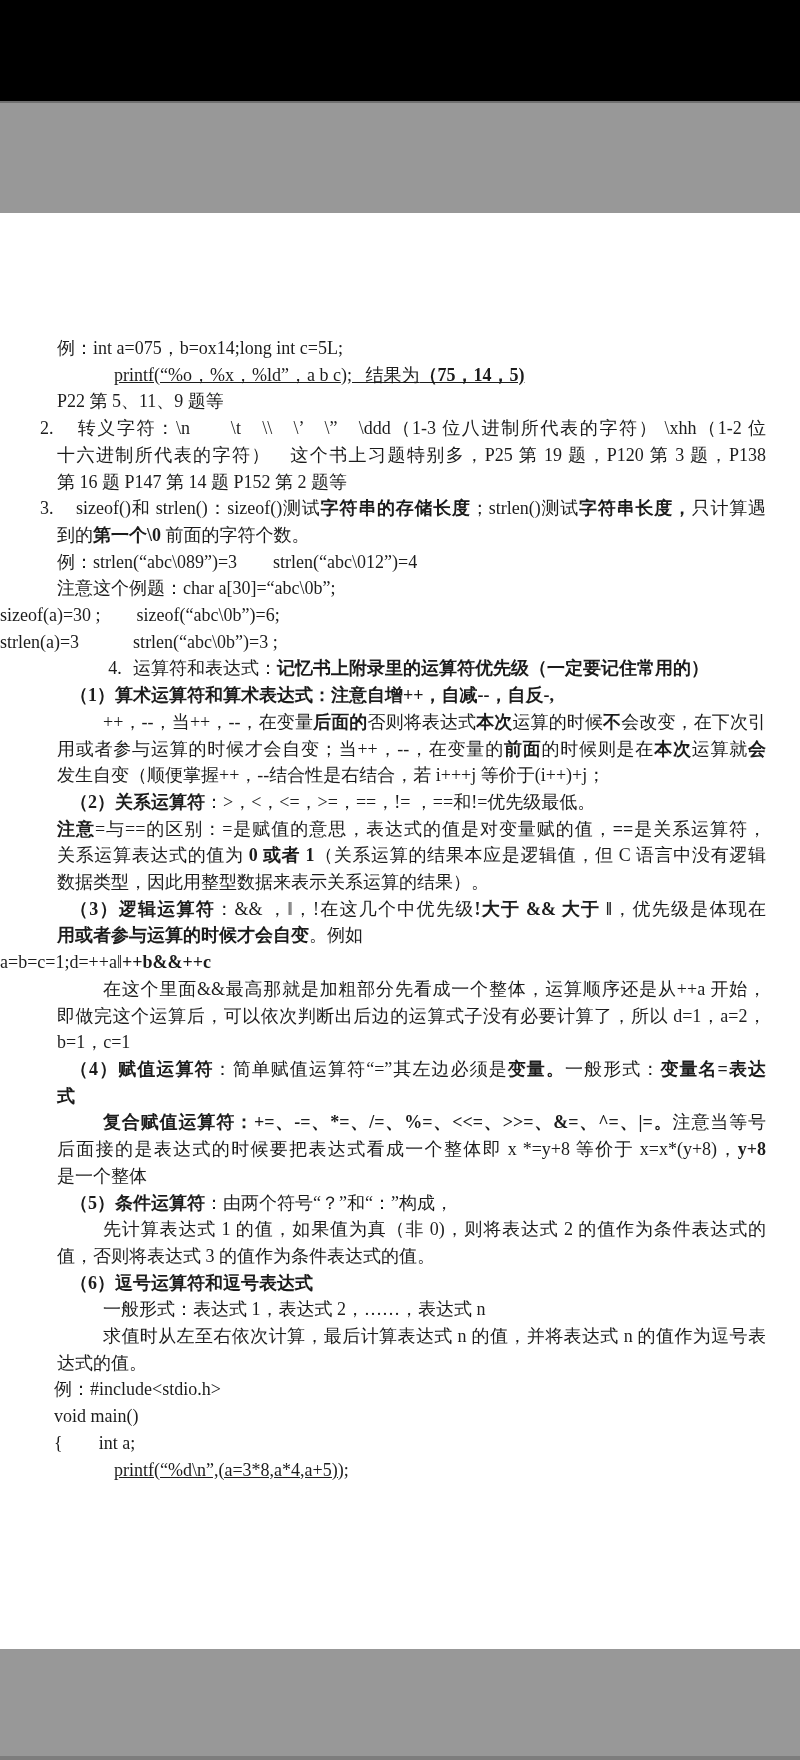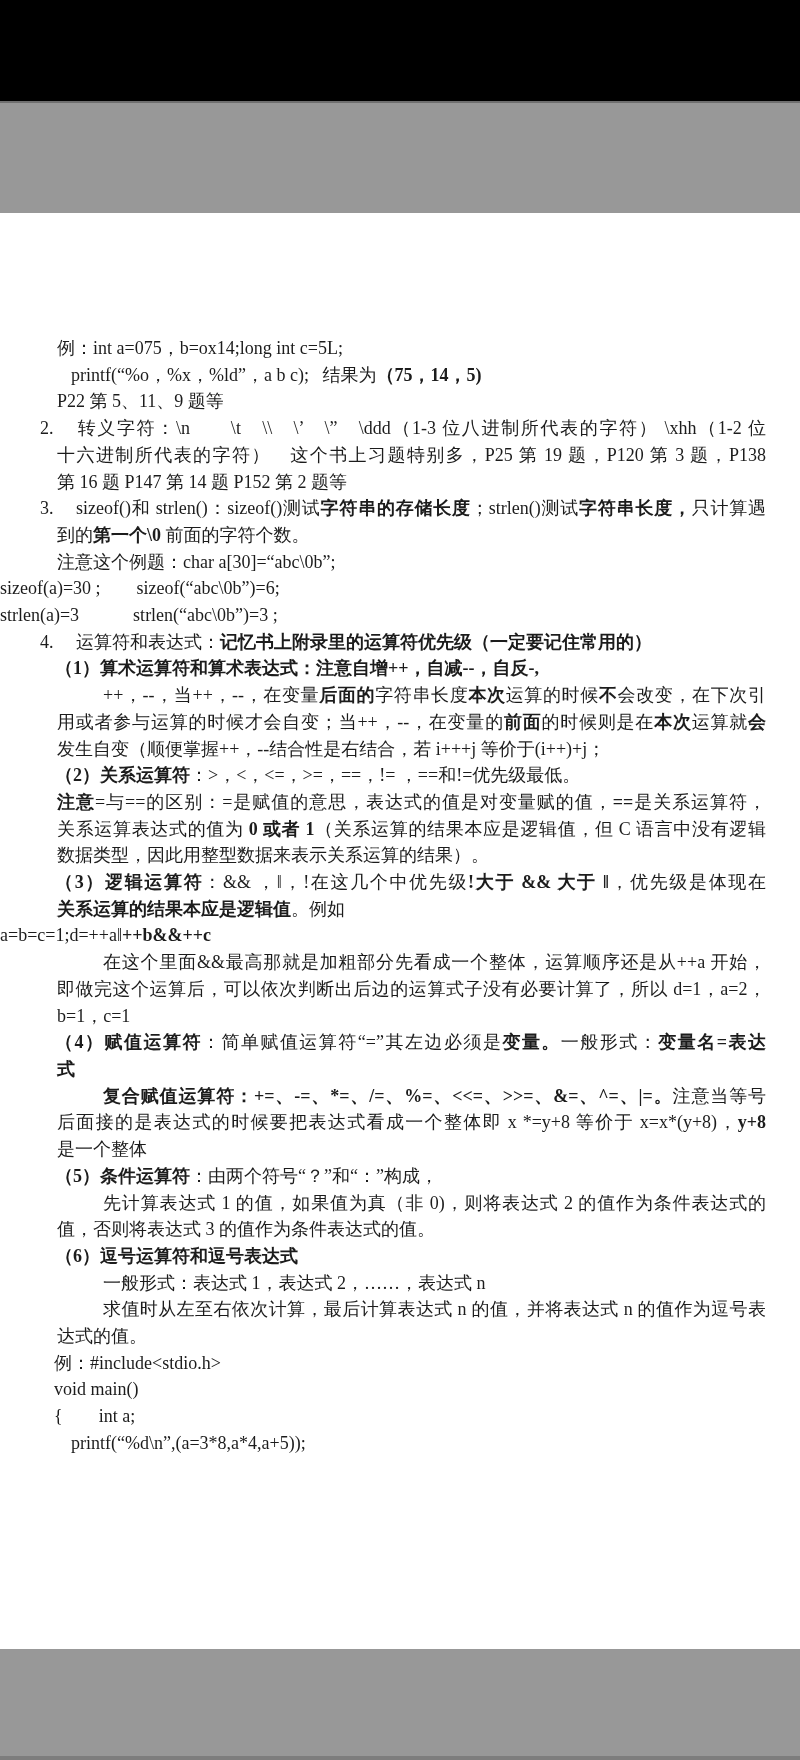--- a/index.html
+++ b/index.html
@@ -13,61 +13,62 @@
   .page{
     position:absolute;top:213px;left:0;width:800px;height:1436px;background:#ffffff;
     box-sizing:border-box;padding:122px 34px 0 0;
   }
   .gutter-bottom{position:absolute;top:1649px;left:0;width:800px;height:111px;background:#989898;border-bottom:4px solid #7d7d7d;box-sizing:border-box;}
   .line{
     font-size:18px;line-height:26.7px;color:#1c1c1c;
     white-space:pre-wrap;
   }
   .b{font-weight:bold;}
-  .NUM{padding-left:40px;}
+  .NUM{padding-left:40px;text-align:center;}
   .NUM .num{display:inline-block;width:36px;}
   .L1{padding-left:57px;}
-  .I2{padding-left:55px;}
+  .I2{padding-left:70px;}
   .I3{padding-left:103px;}
   .I4{padding-left:54px;}
-  .I5{padding-left:71px;}
+  .I5{padding-left:114px;text-decoration:underline;}
   .I6{}
   .CTR{text-align:left;padding-left:0;}
   .just{text-align:justify;text-align-last:justify;font-family:Liberation Serif, serif;}
 </style>
 </head>
 <body>
 
 <div>
   <div class="top-bar"></div>
   <div class="gutter-top"></div>
   <div class="page">
     <div id="doc-lines">
         <div class="line L1"><span>例：int a=075，b=ox14;long int c=5L;</span></div>
         <div class="line I5"><span>printf(“%o，%x，%ld”，a b c);   结果为</span><span class="b">（75，14，5)</span></div>
         <div class="line L1"><span>P22 第 5、11、9 题等</span></div>
         <div class="line NUM just"><span class="num">2.</span><span>转义字符：\n　　\t　\\　\’　\”　\ddd（1-3 位八进制所代表的字符） \xhh（1-2 位</span></div>
         <div class="line L1 just"><span>十六进制所代表的字符）　这个书上习题特别多，P25 第 19 题，P120 第 3 题，P138</span></div>
         <div class="line L1"><span>第 16 题 P147 第 14 题 P152 第 2 题等</span></div>
         <div class="line NUM just"><span class="num">3.</span><span>sizeof()和 strlen()：sizeof()测试</span><span class="b">字符串的存储长度</span><span>；strlen()测试</span><span class="b">字符串长度，</span><span>只计算遇</span></div>
         <div class="line L1"><span>到的</span><span class="b">第一个\0</span><span> 前面的字符个数。</span></div>
+        <div class="line L1"><span>例：strlen(“abc\089”)=3　　strlen(“abc\012”)=4</span></div>
         <div class="line L1"><span>注意这个例题：char a[30]=“abc\0b”;</span></div>
         <div class="line I6"><span>sizeof(a)=30 ;　　sizeof(“abc\0b”)=6;</span></div>
         <div class="line I6"><span>strlen(a)=3　　　strlen(“abc\0b”)=3 ;</span></div>
         <div class="line NUM"><span class="num">4.</span><span>运算符和表达式：</span><span class="b">记忆书上附录里的运算符优先级（一定要记住常用的）</span></div>
         <div class="line I2"><span class="b">（1）算术运算符和算术表达式：注意自增++，自减--，自反-,</span></div>
-        <div class="line I3 just"><span>++，--，当++，--，在变量</span><span class="b">后面的</span><span>字符串长度</span><span class="b">本次</span><span>运算的时候</span><span class="b">不</span><span>会改变，在下次引</span></div>
+        <div class="line I3 just"><span>++，--，当++，--，在变量</span><span class="b">后面的</span><span>否则将表达式</span><span class="b">本次</span><span>运算的时候</span><span class="b">不</span><span>会改变，在下次引</span></div>
         <div class="line L1 just"><span>用或者参与运算的时候才会自变；当++，--，在变量的</span><span class="b">前面</span><span>的时候则是在</span><span class="b">本次</span><span>运算就</span><span class="b">会</span></div>
         <div class="line L1"><span>发生自变（顺便掌握++，--结合性是右结合，若 i+++j 等价于(i++)+j；</span></div>
         <div class="line I2"><span class="b">（2）关系运算符</span><span>：&gt;，&lt;，&lt;=，&gt;=，==，!= ，==和!=优先级最低。</span></div>
         <div class="line L1 just"><span class="b">注意</span><span>=与==的区别：=是赋值的意思，表达式的值是对变量赋的值，</span><span class="b">==</span><span>是关系运算符，</span></div>
         <div class="line L1 just"><span>关系运算表达式的值为 </span><span class="b">0 或者 1</span><span>（关系运算的结果本应是逻辑值，但 C 语言中没有逻辑</span></div>
         <div class="line L1"><span>数据类型，因此用整型数据来表示关系运算的结果）。</span></div>
         <div class="line I2 just"><span class="b">（3）逻辑运算符</span><span>：&amp;&amp; ，‖，!在这几个中优先级</span><span class="b">!大于 &amp;&amp; 大于 ‖</span><span>，优先级是体现在</span></div>
-        <div class="line L1"><span class="b">关系运算的结果本应是逻辑值</span><span>。例如</span></div>
+        <div class="line L1"><span class="b">用或者参与运算的时候才会自变</span><span>。例如</span></div>
         <div class="line CTR"><span>a=b=c=1;d=++a‖</span><span class="b">++b&amp;&amp;++c</span></div>
         <div class="line I3 just"><span>在这个里面&amp;&amp;最高那就是加粗部分先看成一个整体，运算顺序还是从++a 开始，</span></div>
         <div class="line L1 just"><span>即做完这个运算后，可以依次判断出后边的运算式子没有必要计算了，所以 d=1，a=2，</span></div>
         <div class="line L1"><span>b=1，c=1</span></div>
         <div class="line I2 just"><span class="b">（4）赋值运算符</span><span>：简单赋值运算符“=”其左边必须是</span><span class="b">变量。</span><span>一般形式：</span><span class="b">变量名=表达</span></div>
         <div class="line L1"><span class="b">式</span></div>
         <div class="line I3 just"><span class="b">复合赋值运算符：+=、-=、*=、/=、%=、&lt;&lt;=、&gt;&gt;=、&amp;=、^=、|=。</span><span>注意当等号</span></div>
         <div class="line L1 just"><span>后面接的是表达式的时候要把表达式看成一个整体即 x *=y+8 等价于 x=x*(y+8)，</span><span class="b">y+8</span></div>
         <div class="line L1"><span>是一个整体</span></div>
         <div class="line I2"><span class="b">（5）条件运算符</span><span>：由两个符号“？”和“：”构成，</span></div>

